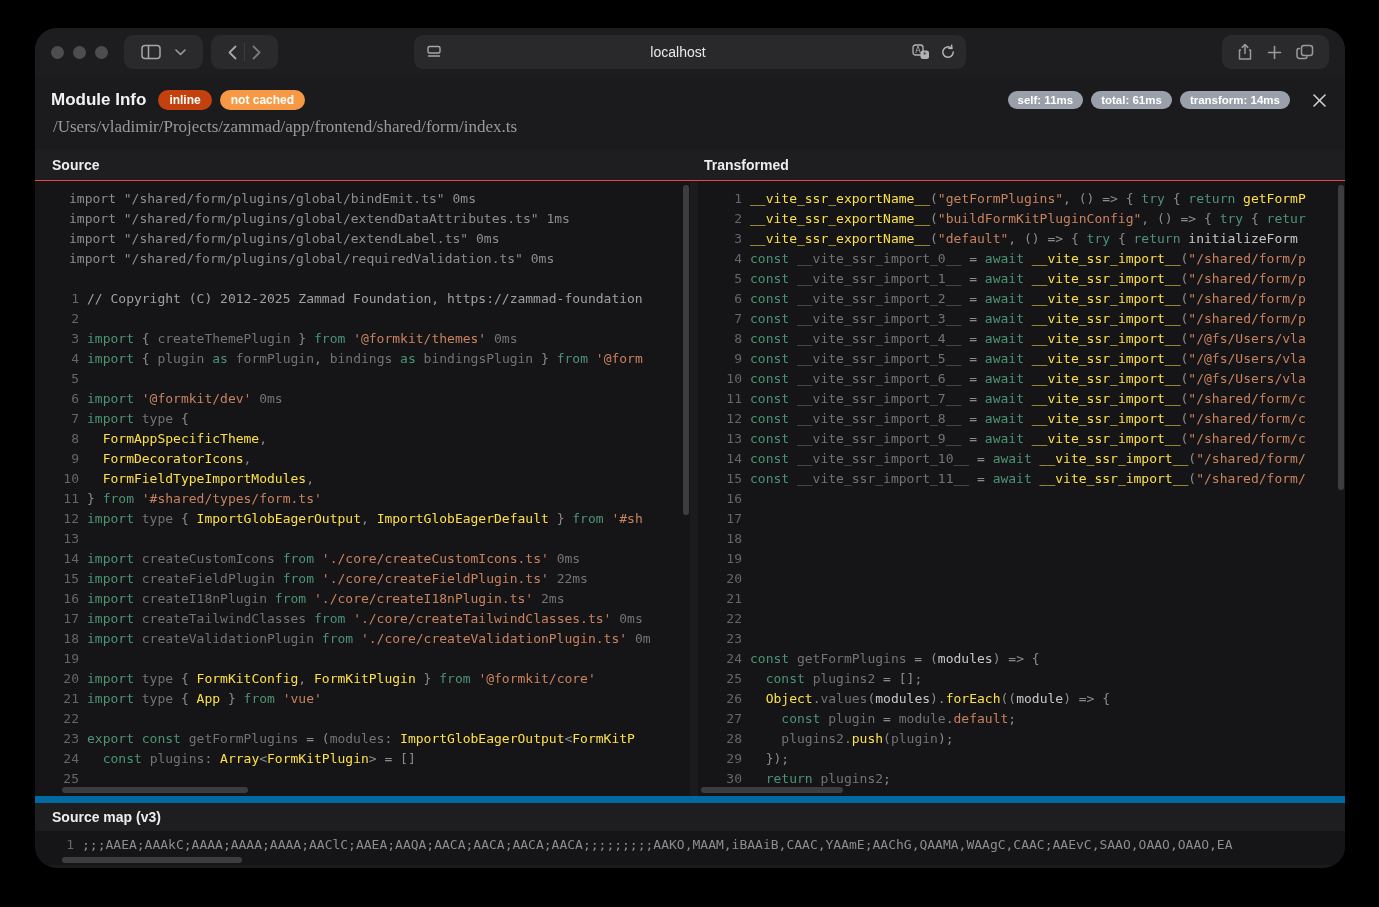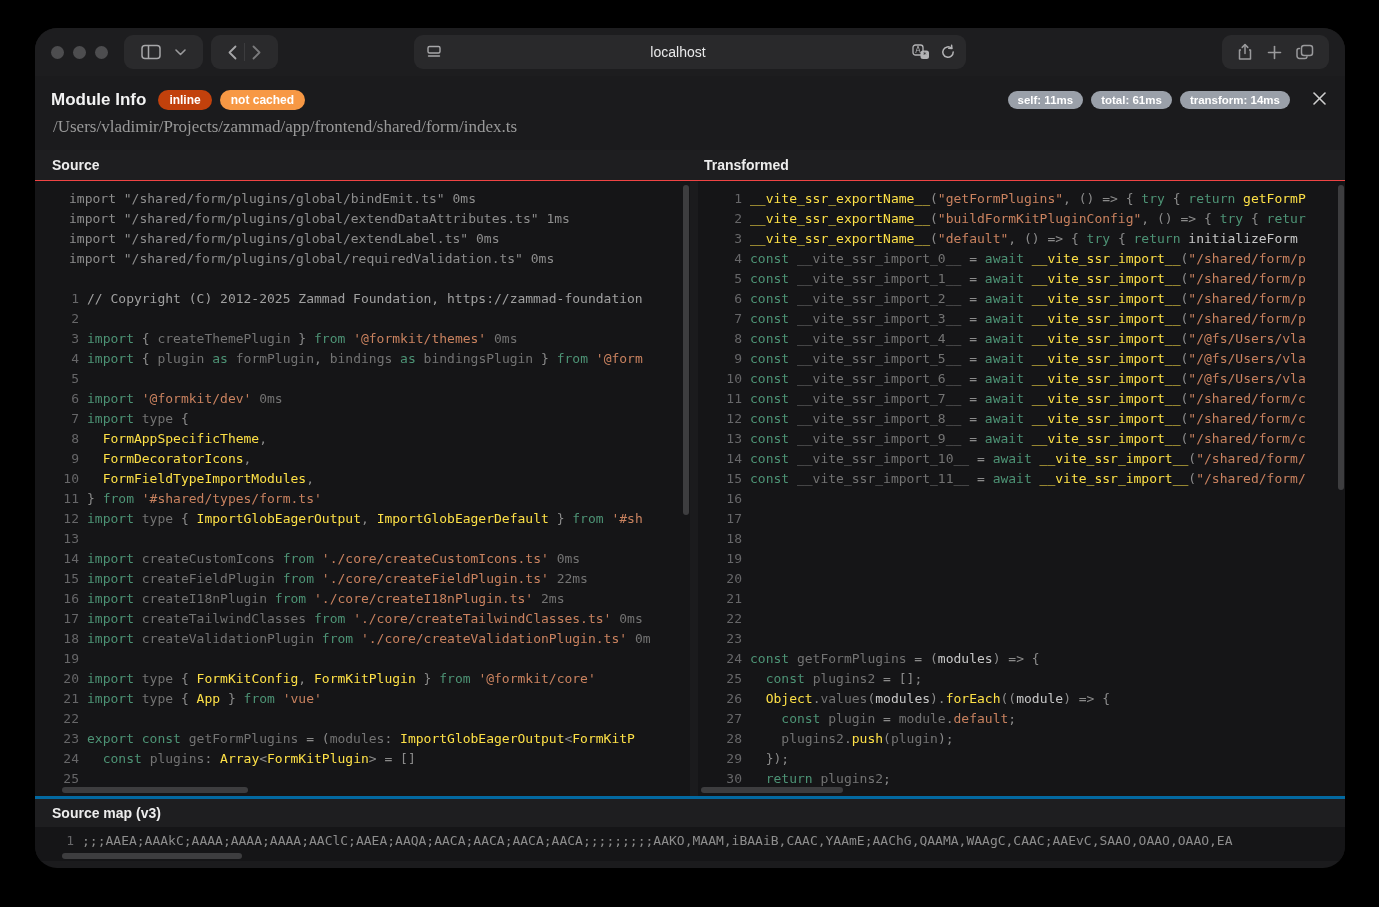--- a/index.html
+++ b/index.html
@@ -21,21 +21,21 @@
   .addr-title{flex:1;text-align:center;color:#e9e9ea;font-size:14px;}
   .addr-right{display:flex;align-items:center;gap:10px;}
   .right-group{display:flex;align-items:center;background:#2a2a2c;border-radius:9px;height:34px;
                padding:0 8px;margin-left:auto;}
   
   .mod-header{padding:14px 18px 0 16px;display:flex;align-items:center;}
   .mod-title{font-size:17px;font-weight:bold;color:#f2f2f2;margin-right:12px;}
   .badge{border-radius:999px;padding:3px 11px;font-size:12px;font-weight:bold;color:#fff;margin-right:8px;}
   .badge.green{background:#c2410c;}
   .badge.orange{background:#f79844;}
-  .head-right{margin-left:auto;display:flex;align-items:flex-start;gap:8px;}
+  .head-right{margin-left:auto;display:flex;align-items:center;gap:8px;}
   .pill{background:#9aa0a9;border-radius:999px;padding:3px 10px;font-size:11.5px;font-weight:bold;color:#fff;}
   .close-x{margin-left:14px;cursor:default;display:flex;}
   .file-path{padding:7px 0 0 18px;font-family:Liberation Serif, serif;
              font-size:17px;color:#9a9a9a;}
   
   .panel-heads{margin-top:13px;height:30px;background:#1e1e20;border-bottom:1px solid #ef4444;
                display:flex;align-items:center;position:relative;}
   .panel-head-title{font-size:14px;font-weight:bold;color:#ededed;position:absolute;}
   .panel-head-title.left{left:17px;}
   .panel-head-title.right{left:669px;}
@@ -51,21 +51,21 @@
   .tok-s{color:#c9825f;}
   .tok-y{color:#fde047;}
   .tok-p{color:#8b8b8b;}
   .tok-w{color:#c8c8c8;}
   .tok-c{color:#a0a0a0;}
   .tok-d{color:#737373;}
   .tok-g{color:#8d8d8d;}
   .vscroll{position:absolute;right:1px;width:6px;border-radius:3px;background:#3d3d3f;}
   .hscroll{position:absolute;bottom:3px;height:6px;border-radius:3px;background:#3d3d3f;}
   
-  .map-head{height:28px;background:#1e1e20;border-top:3px solid #0369a1;display:flex;align-items:center;}
+  .map-head{height:28px;background:#1e1e20;border-top:7px solid #0369a1;display:flex;align-items:center;}
   .map-title{font-size:14px;font-weight:bold;color:#ededed;margin-left:17px;}
   .map-body{background:#151517;height:30px;position:relative;padding-top:4px;}
   .map-body .ln{flex-basis:23px;width:23px;}
 </style>
 </head>
 <body>
 
 <div class="stage">
   <div class="window">
 

